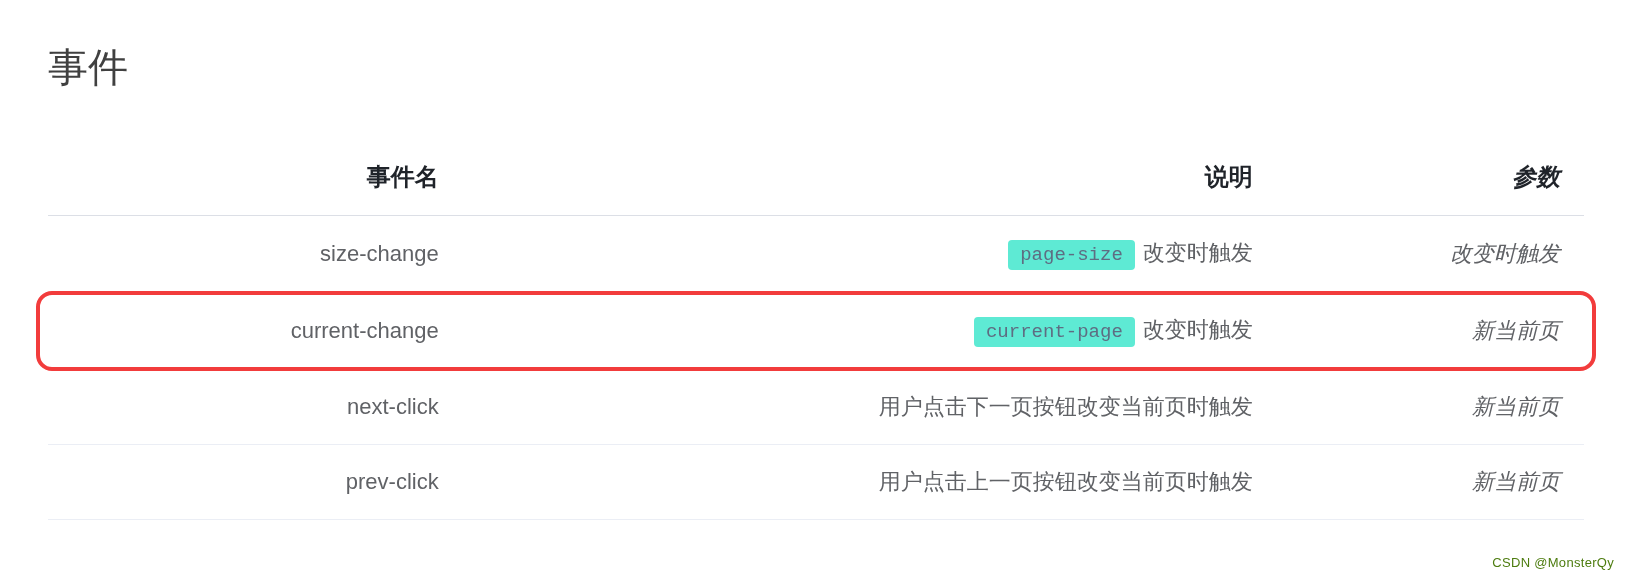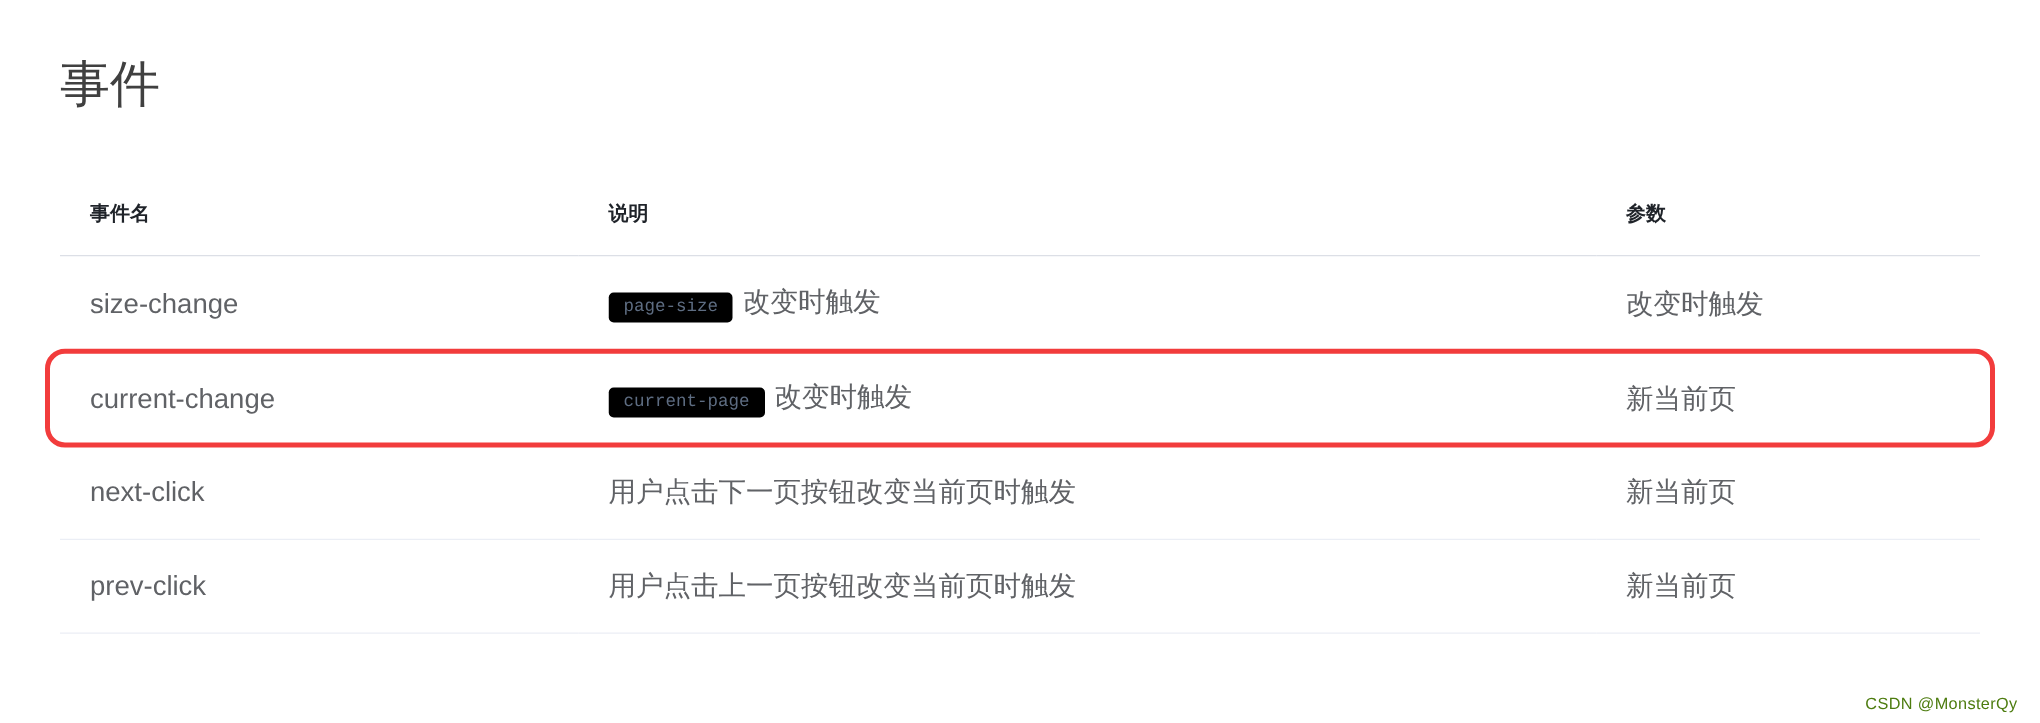--- a/index.html
+++ b/index.html
@@ -21,54 +21,55 @@
       margin-bottom: 48px;
     }
     .events-table {
       width: 100%;
       border-collapse: collapse;
     }
     .events-table thead tr {
       border-bottom: 1px solid #dcdfe6;
     }
     .events-table th {
-      text-align: left;
-      font-size: 16px;
+      text-align: right;
+      font-size: 24px;
       font-weight: 600;
       color: #1f2329;
       padding: 18px 24px 22px 24px;
     }
     .events-table tbody tr {
       border-bottom: 1px solid #ebeef5;
     }
     .events-table td {
-      text-align: left;
+      text-align: right;
       font-size: 22px;
       font-weight: 400;
       color: #606266;
       padding: 22px 24px;
       vertical-align: middle;
     }
     .col-name {
       width: 27%;
     }
     .col-desc {
       width: 53%;
     }
     .col-param {
       width: 20%;
+      font-style: italic;
     }
     .code-tag {
       display: inline-block;
       font-family: "SFMono-Regular", Consolas, "Liberation Mono", Menlo, Courier, monospace;
-      background: #000000;
+      background: #5eead4;
       border-radius: 4px;
       padding: 4px 12px;
       color: #5e6d82;
-      font-size: 14px;
+      font-size: 19px;
       margin-right: 8px;
     }
     .highlight-row {
       position: relative;
     }
     .highlight-row::after {
       content: "";
       position: absolute;
       left: -12px;
       right: -12px;

